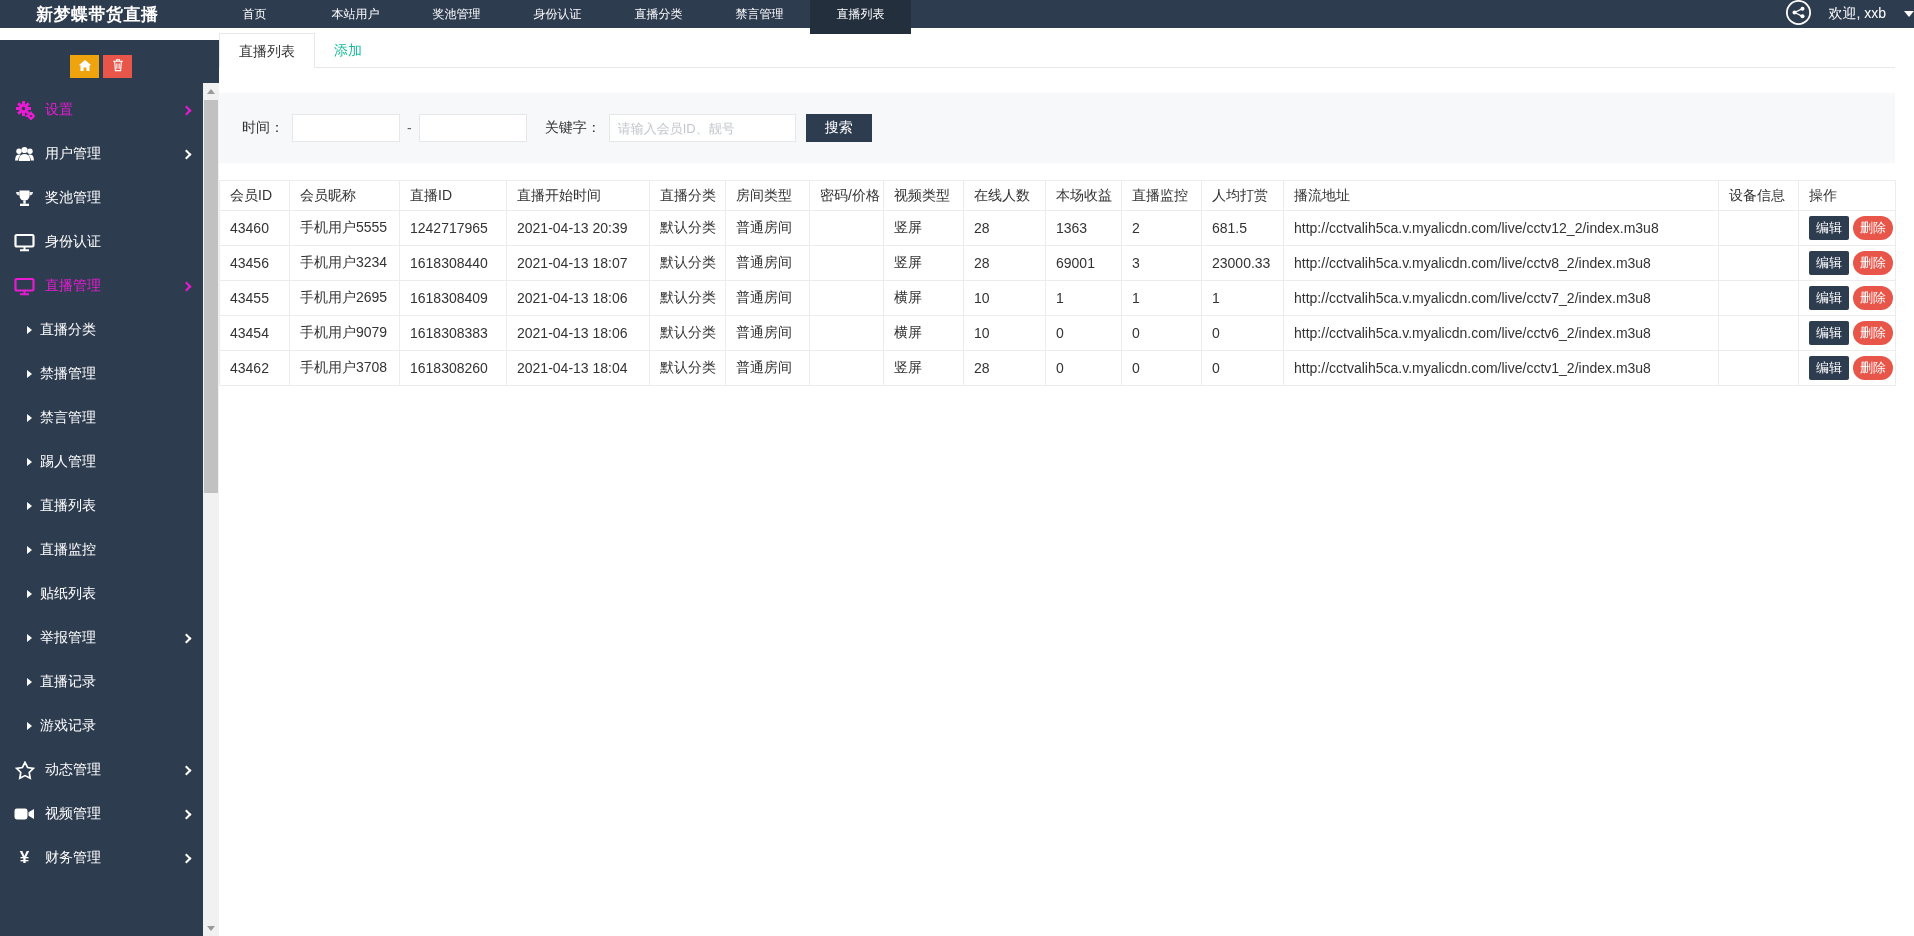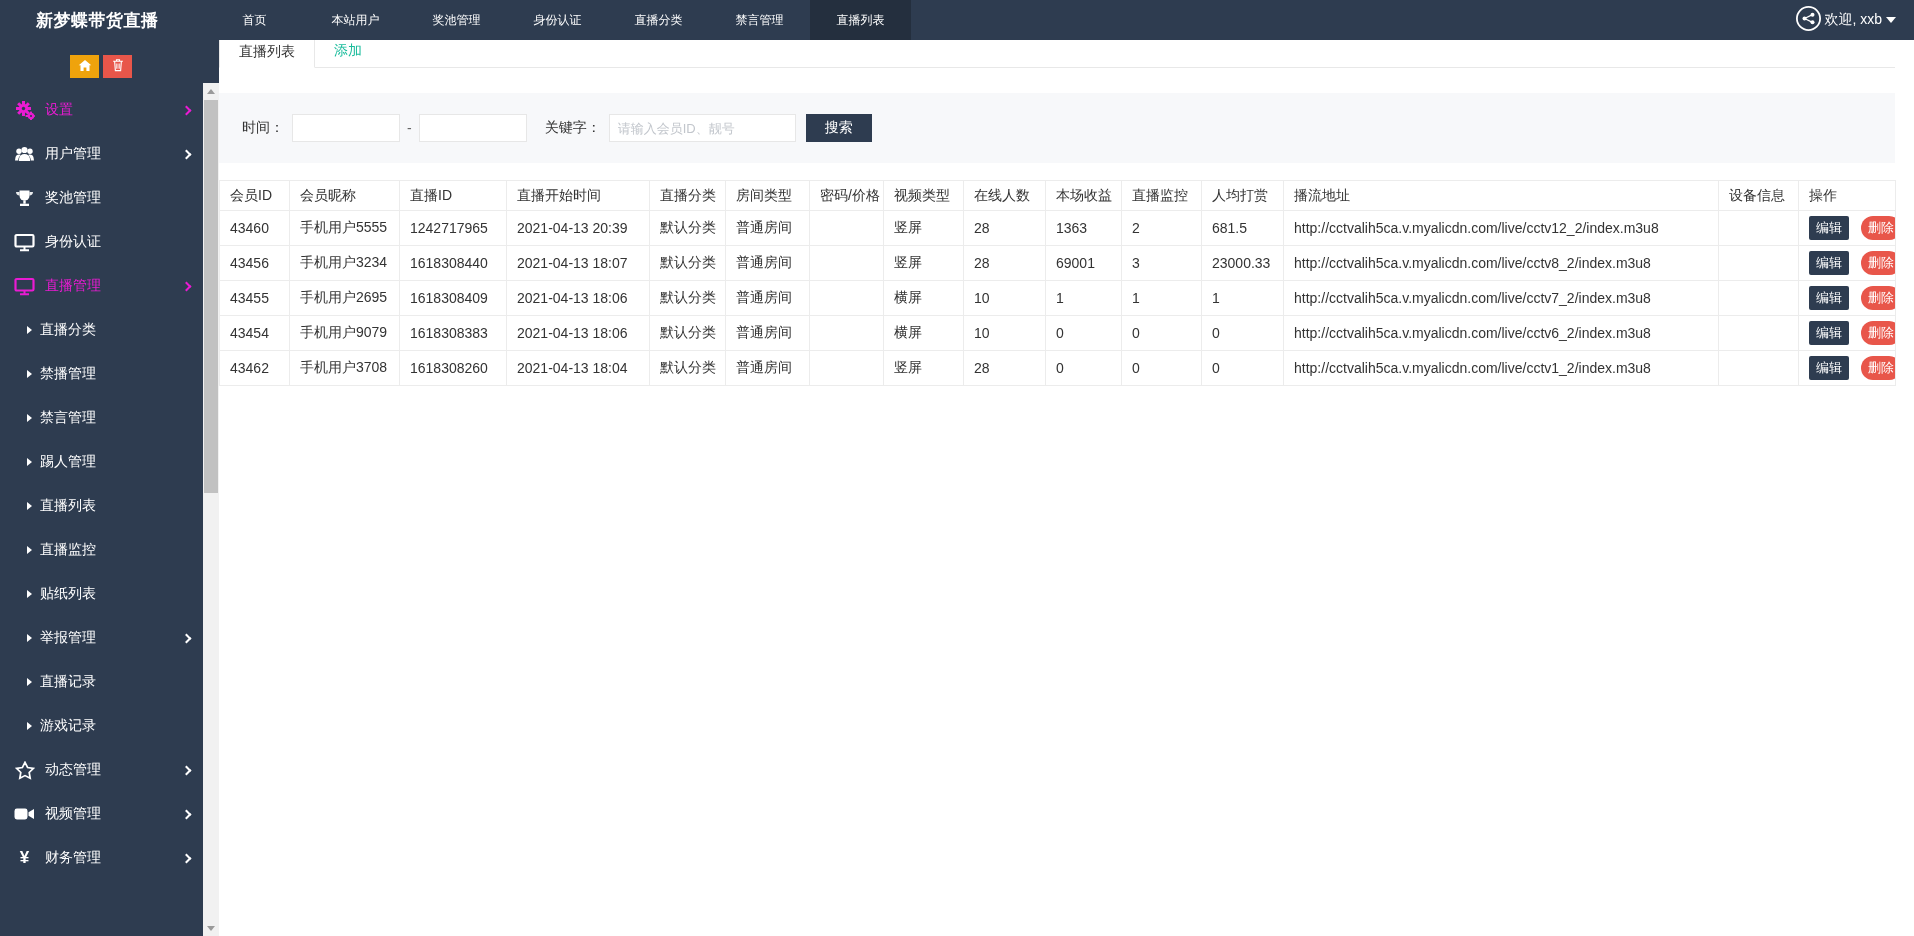--- a/index.html
+++ b/index.html
@@ -1,29 +1,29 @@
 <!DOCTYPE html>
 <html style="--navy: #2e3c50; --navy-dark: #242f3e; --pink: #e91bd2; --teal: #1abc9c; --orange: #efa30c; --red: #e8564a;"><head>
 <meta charset="utf-8">
 <style>
   * { box-sizing: border-box; margin: 0; padding: 0; }
   html,body { width:1914px; height:936px; overflow:hidden;
     font-family:"Liberation Sans","DejaVu Sans",sans-serif; background:#fff; }
 
   
-  .header { position:fixed; top:0; left:0; width:1914px; height:40px;
+  .header { position:fixed; top:0; left:0; width:1914px; height:28px;
     background:var(--navy); display:flex; align-items:center; z-index:20; }
   .logo { width:204px; padding-left:36px; color:#fff; font-size:17px;
     font-weight:bold; letter-spacing:.5px; white-space:nowrap; }
   .nav { display:flex; height:40px; }
   .nav-item { width:101px; text-align:center; line-height:40px; color:#fff;
     font-size:12px; cursor:pointer; }
   .nav-item.active { background:var(--navy-dark); }
   .header-right { margin-left:auto; display:flex; align-items:center;
-    padding-right:18px; color:#fff; font-size:14px; gap:2px; }
+    color:#fff; font-size:14px; gap:16px; }
   .caret-down { width:0; height:0; border-left:5px solid transparent;
     border-right:5px solid transparent; border-top:6px solid #fff; margin-left:2px; }
 
   
   .sidebar { position:fixed; top:40px; left:0; width:219px; bottom:0;
     background:var(--navy); }
   .quick { display:flex; gap:4px; padding:15px 0 10px 70px; }
   .qbtn { width:29px; height:23px; border:none; display:flex; align-items:center;
     justify-content:center; cursor:pointer; }
   .qbtn.home { background:var(--orange); }
@@ -80,21 +80,21 @@
     color:#fff; border:none; font-size:14px; cursor:pointer; font-family:inherit; }
 
   .data-table { margin-top:17px; width:1676px; border-collapse:collapse;
     table-layout:fixed; font-size:14px; color:#333; }
   .data-table th, .data-table td { border:1px solid #ececec; padding:5px 10px;
     text-align:left; overflow:hidden; white-space:nowrap; }
   .data-table th { font-weight:normal; height:30px;margin-top:43px; }
   .data-table td { height:33px; font-weight:normal; }
   .btn { border:none; color:#fff; font-size:13px; padding:3px 7px;
     border-radius:2px; cursor:pointer; font-family:inherit; }
-  .btn.edit { background:var(--navy); margin-right:12px; }
+  .btn.edit { background:var(--navy); margin-right:4px; }
   .btn.del  { background:var(--red);border-radius:12px; }
 </style>
 </head>
 <body>
 
 <div class="header">
   <div class="logo">新梦蝶带货直播</div>
   <div class="nav" id="nav">
       <div class="nav-item">首页</div>
       <div class="nav-item">本站用户</div>

